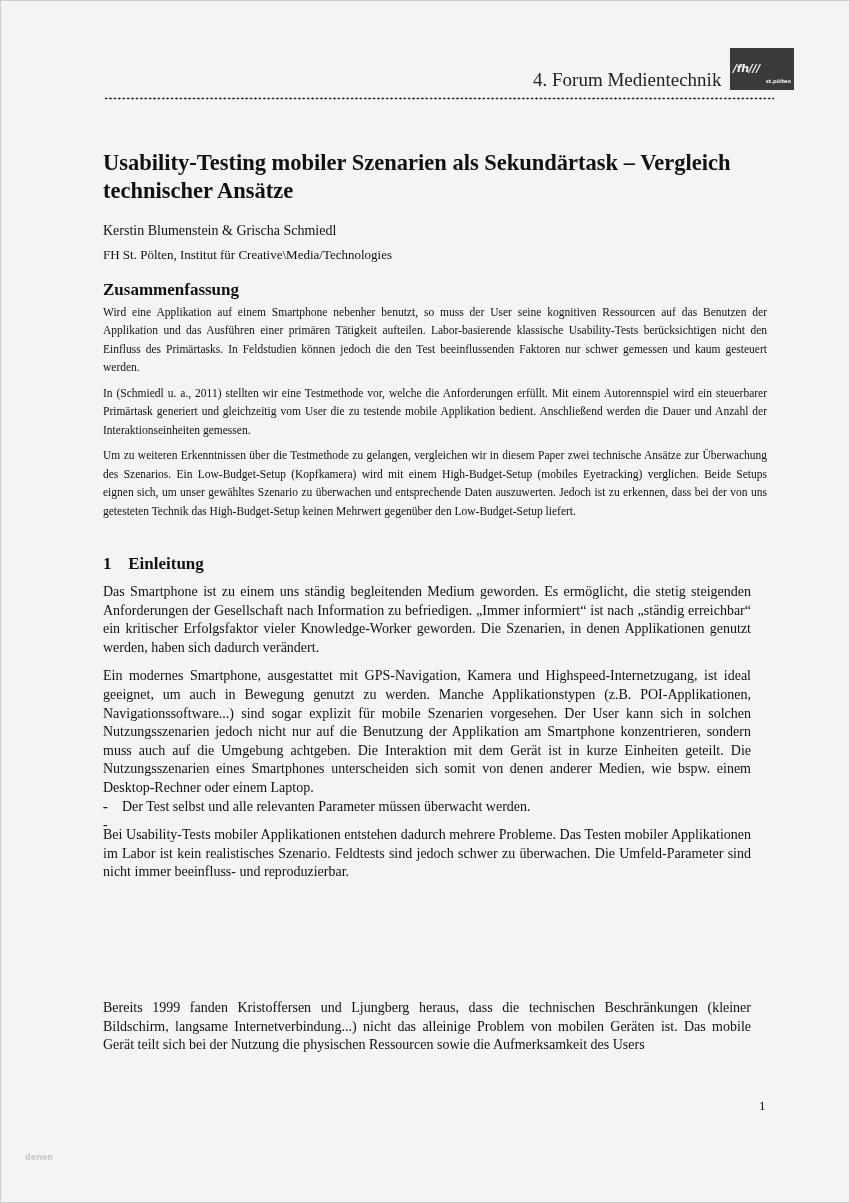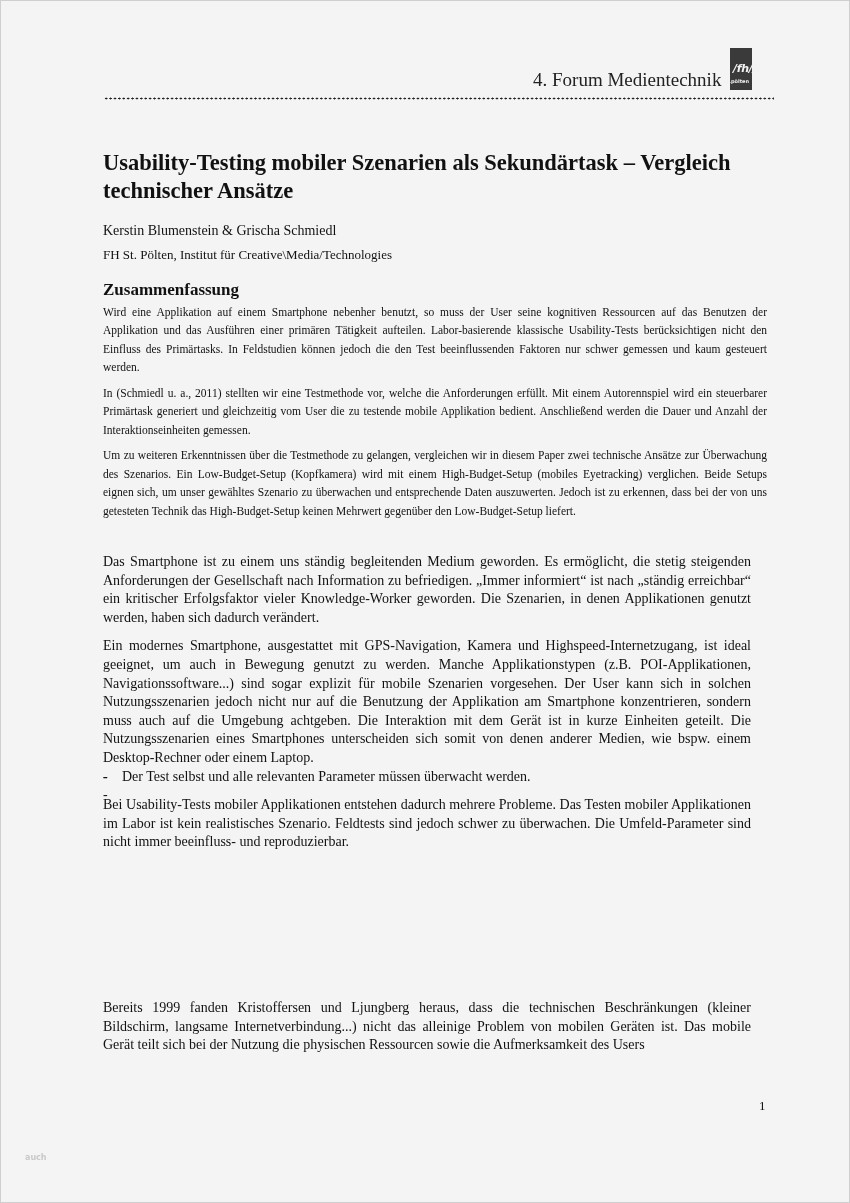--- a/index.html
+++ b/index.html
@@ -12,21 +12,21 @@
       box-sizing: border-box;
       border: 1px solid #cfcfcf;
       overflow: hidden;
     }
     .header-text {
       position: absolute; left: 532px; top: 68px;
       font-size: 19px; color: #222;
     }
     .logo {
       position: absolute; left: 729px; top: 47px;
-      width: 22px; height: 42px; background: #3a3a3a;
+      width: 64px; height: 42px; background: #3a3a3a;
       color: #f2f2f2; font-family: "DejaVu Sans", sans-serif;
     }
     .logo .mark { position: absolute; left: 3px; top: 14px; font-size: 11px; font-weight: bold; font-style: italic; letter-spacing: -0.3px; }
     .logo .sub { position: absolute; right: 3px; top: 30px; font-size: 5px; font-weight: bold; }
     .dotted-rule {
       position: absolute; left: 103px; top: 96px; width: 670px; height: 3px;
       background-image: radial-gradient(circle, #222 0.9px, transparent 1.1px);
       background-size: 4.4px 3px; background-repeat: repeat-x;
     }
     .title {
@@ -76,28 +76,32 @@
 <div class="affiliation">FH St. Pölten, Institut für Creative\Media/Technologies</div>
 
 <div class="abstract">
   <h3>Zusammenfassung</h3>
   <p>Wird eine Applikation auf einem Smartphone nebenher benutzt, so muss der User seine kognitiven Ressourcen auf das Benutzen der Applikation und das Ausführen einer primären Tätigkeit aufteilen. Labor-basierende klassische Usability-Tests berücksichtigen nicht den Einfluss des Primärtasks. In Feldstudien können jedoch die den Test beeinflussenden Faktoren nur schwer gemessen und kaum gesteuert werden.</p>
   <p>In (Schmiedl u. a., 2011) stellten wir eine Testmethode vor, welche die Anforderungen erfüllt. Mit einem Autorennspiel wird ein steuerbarer Primärtask generiert und gleichzeitig vom User die zu testende mobile Applikation bedient. Anschließend werden die Dauer und Anzahl der Interaktionseinheiten gemessen.</p>
   <p>Um zu weiteren Erkenntnissen über die Testmethode zu gelangen, vergleichen wir in diesem Paper zwei technische Ansätze zur Überwachung des Szenarios. Ein Low-Budget-Setup (Kopfkamera) wird mit einem High-Budget-Setup (mobiles Eyetracking) verglichen. Beide Setups eignen sich, um unser gewähltes Szenario zu überwachen und entsprechende Daten auszuwerten. Jedoch ist zu erkennen, dass bei der von uns getesteten Technik das High-Budget-Setup keinen Mehrwert gegenüber den Low-Budget-Setup liefert.</p>
 </div>
 
 <div class="body-col" id="sec1">
+  <h2>
+    <span class="num">1</span>
+    <span>Einleitung</span>
+  </h2>
   <p>Das Smartphone ist zu einem uns ständig begleitenden Medium geworden. Es ermöglicht, die stetig steigenden Anforderungen der Gesellschaft nach Information zu befriedigen. „Immer informiert“ ist nach „ständig erreichbar“ ein kritischer Erfolgsfaktor vieler Knowledge-Worker geworden. Die Szenarien, in denen Applikationen genutzt werden, haben sich dadurch verändert.</p>
   <p>Ein modernes Smartphone, ausgestattet mit GPS-Navigation, Kamera und Highspeed-Internetzugang, ist ideal geeignet, um auch in Bewegung genutzt zu werden. Manche Applikationstypen (z.B. POI-Applikationen, Navigationssoftware...) sind sogar explizit für mobile Szenarien vorgesehen. Der User kann sich in solchen Nutzungsszenarien jedoch nicht nur auf die Benutzung der Applikation am Smartphone konzentrieren, sondern muss auch auf die Umgebung achtgeben. Die Interaktion mit dem Gerät ist in kurze Einheiten geteilt. Die Nutzungsszenarien eines Smartphones unterscheiden sich somit von denen anderer Medien, wie bspw. einem Desktop-Rechner oder einem Laptop.</p>
   <ul>
     <li><span class="dash">-</span></li>
     <li><span class="dash">-</span><span>Der Test selbst und alle relevanten Parameter müssen überwacht werden.</span></li>
     <li><span class="dash">-</span></li>
   </ul>
   <p>Bei Usability-Tests mobiler Applikationen entstehen dadurch mehrere Probleme. Das Testen mobiler Applikationen im Labor ist kein realistisches Szenario. Feldtests sind jedoch schwer zu überwachen. Die Umfeld-Parameter sind nicht immer beeinfluss- und reproduzierbar.</p>
 </div>
 
 <div class="body-col" id="sec2">
   <p>Bereits 1999 fanden Kristoffersen und Ljungberg heraus, dass die technischen Beschränkungen (kleiner Bildschirm, langsame Internetverbindung...) nicht das alleinige Problem von mobilen Geräten ist. Das mobile Gerät teilt sich bei der Nutzung die physischen Ressourcen sowie die Aufmerksamkeit des Users</p>
 </div>
 
 <div class="page-number">1</div>
-<div class="watermark">auch</div>
+<div class="watermark">denen</div>
 
 </body></html>

